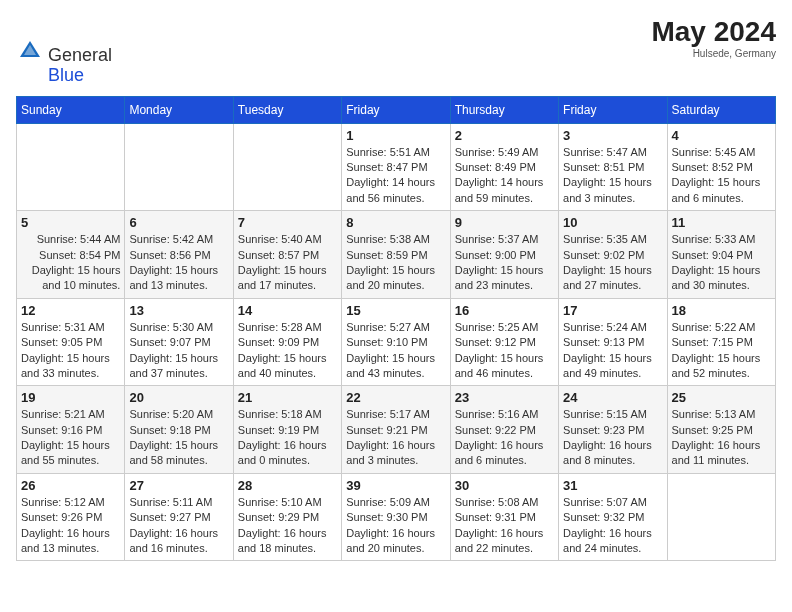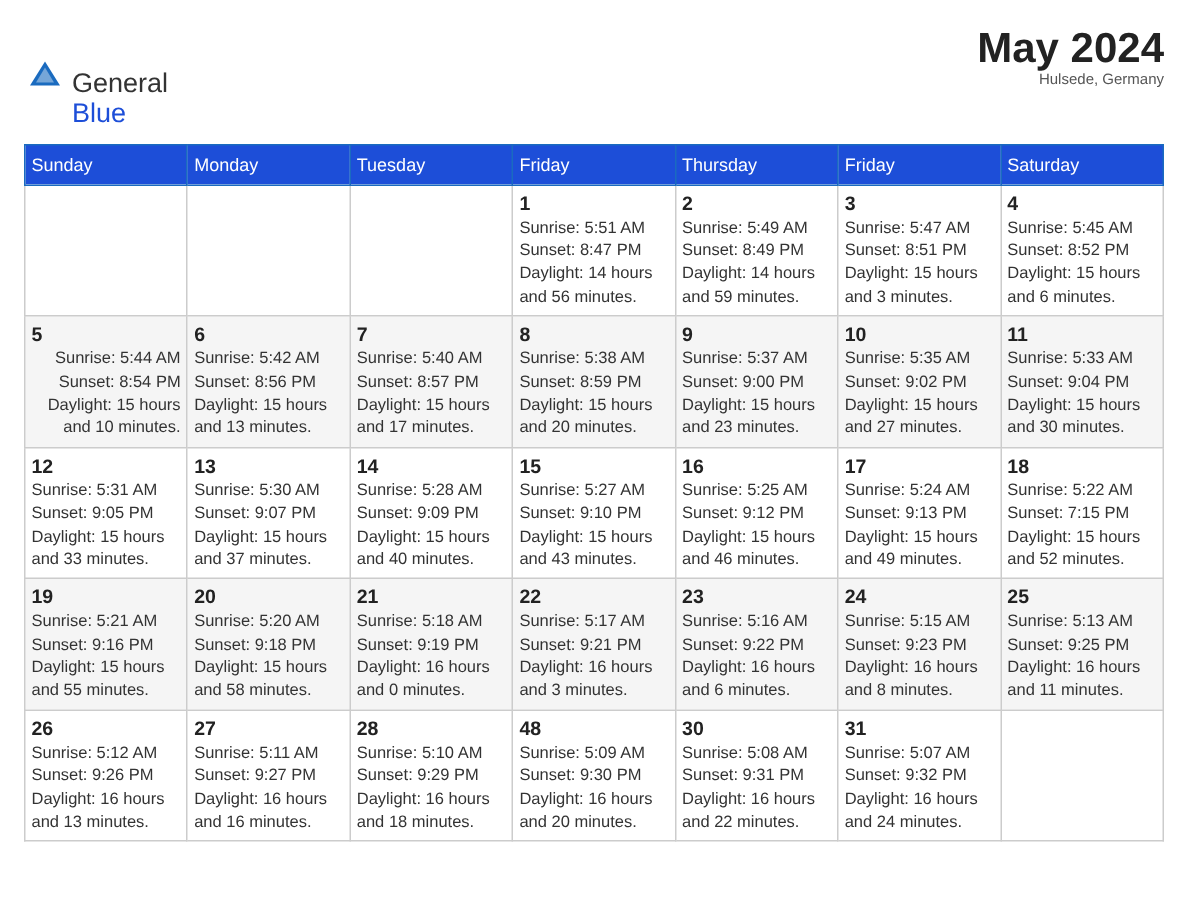--- a/index.html
+++ b/index.html
@@ -322,21 +322,21 @@
 and 16 minutes.</div>
         </td>
         <td>
           <div class="day-number">28</div>
           <div class="day-info" style="white-space: pre-line;">Sunrise: 5:10 AM
 Sunset: 9:29 PM
 Daylight: 16 hours
 and 18 minutes.</div>
         </td>
         <td>
-          <div class="day-number">48</div>
+          <div class="day-number">39</div>
           <div class="day-info" style="white-space: pre-line;">Sunrise: 5:09 AM
 Sunset: 9:30 PM
 Daylight: 16 hours
 and 20 minutes.</div>
         </td>
         <td>
           <div class="day-number">30</div>
           <div class="day-info" style="white-space: pre-line;">Sunrise: 5:08 AM
 Sunset: 9:31 PM
 Daylight: 16 hours

